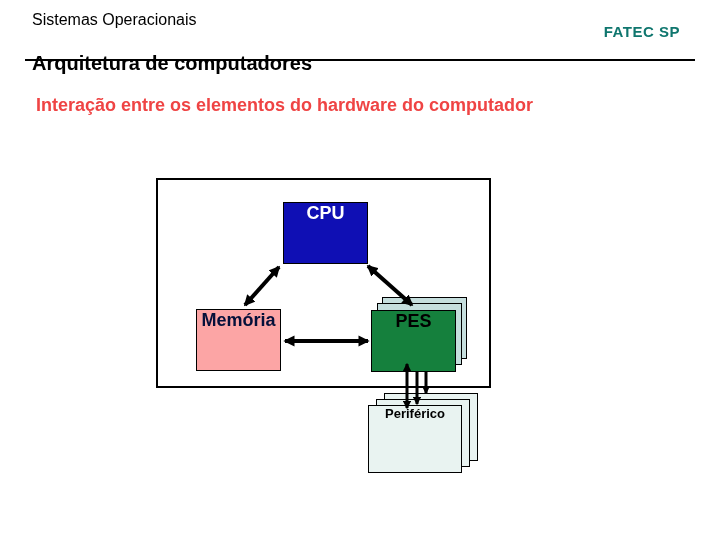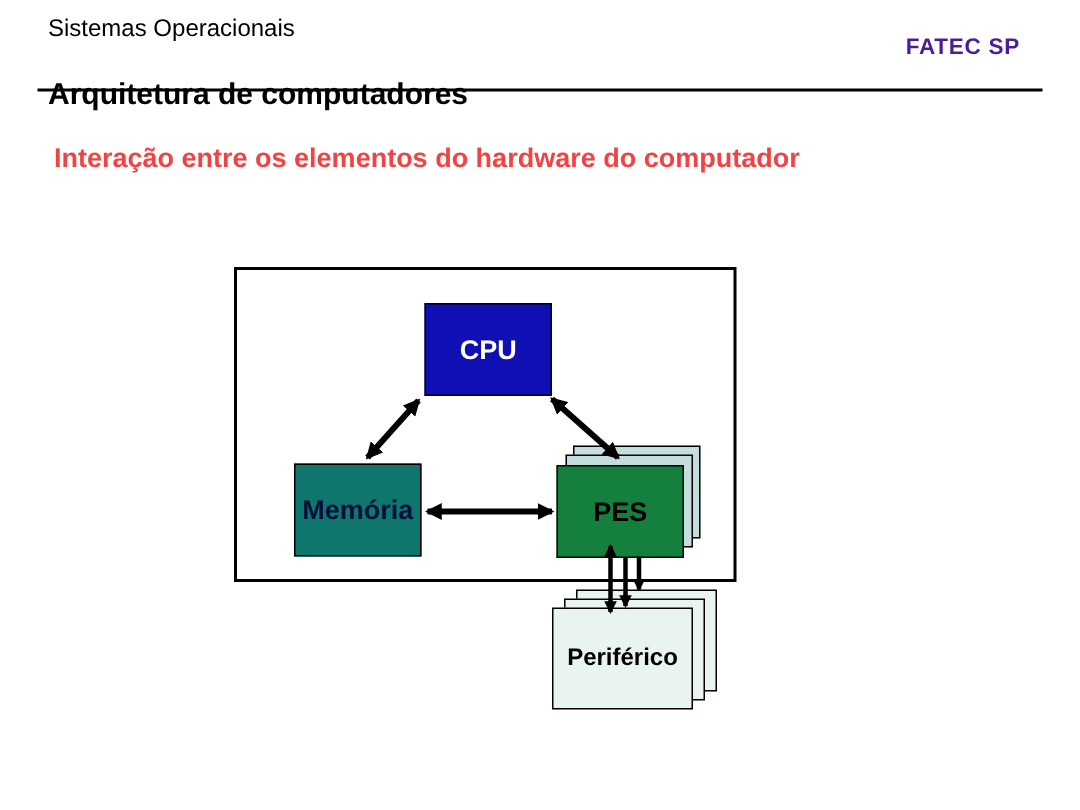--- a/index.html
+++ b/index.html
@@ -5,55 +5,55 @@
   html,body{margin:0;padding:0;}
   body{
     width:720px;height:540px;background:#ffffff;
     font-family:"Liberation Sans", sans-serif;
     position:relative;overflow:hidden;
   }
   .abs{position:absolute;}
   
   .h-title{left:32px;top:11px;font-size:16px;font-weight:normal;color:#000;}
   .h-sub{left:32px;top:52px;font-size:20px;font-weight:bold;color:#000;}
-  .h-org{right:40px;top:23px;font-size:15px;font-weight:bold;color:#4c1d95;letter-spacing:0.5px;}
+  .h-org{right:40px;top:23px;font-size:15px;font-weight:bold;color:#0f766e;letter-spacing:0.5px;}
   .rule{left:25px;top:59px;width:670px;height:2px;background:#000;}
   
   .slide-title{left:36px;top:95px;font-size:18px;font-weight:bold;color:#ef4444;white-space:nowrap;}
   
   .frame{left:156px;top:178px;width:335px;height:210px;border:2px solid #000;background:#fff;box-sizing:border-box;z-index:1;}
-  .node{display:flex;align-items:center;justify-content:center;border:1px solid #000;box-sizing:border-box;font-weight:bold;z-index:3;}
+  .node{display:flex;align-items:flex-start;justify-content:center;border:1px solid #000;box-sizing:border-box;font-weight:bold;z-index:3;}
   .cpu{left:283px;top:202px;width:85px;height:62px;font-size:18px;}
   .mem{left:196px;top:309px;width:85px;height:62px;font-size:18px;}
   .stack-layer{border:1px solid #000;box-sizing:border-box;z-index:2;}
   .pes-l2{left:382px;top:297px;width:85px;height:62px;}
   .pes-l1{left:377px;top:303px;width:85px;height:62px;}
   .pes{left:371px;top:310px;width:85px;height:62px;font-size:18px;z-index:3;}
   .per-l2{left:384px;top:393px;width:94px;height:68px;}
   .per-l1{left:376px;top:399px;width:94px;height:68px;}
-  .per{left:368px;top:405px;width:94px;height:68px;font-size:16px;z-index:3;}
+  .per{left:368px;top:405px;width:94px;height:68px;font-size:13px;z-index:3;}
   .arrows{left:0;top:0;width:720px;height:540px;z-index:6;pointer-events:none;}
 </style>
 </head>
 <body>
 
 <div class="abs h-title">Sistemas Operacionais</div>
 <div class="abs h-sub">Arquitetura de computadores</div>
 <div class="abs h-org">FATEC SP</div>
 <div class="abs rule"></div>
 
 <div class="abs slide-title">Interação entre os elementos do hardware do computador</div>
 
 <div class="abs frame"></div>
 
 <div class="abs node cpu" style="background-color: rgb(15, 15, 180); color: rgb(255, 255, 255);">
   <span>CPU</span>
 </div>
 
-<div class="abs node mem" style="background-color: #0f766e; color: rgb(5, 16, 58);">
+<div class="abs node mem" style="background-color: #fca5a5; color: rgb(5, 16, 58);">
   <span>Memória</span>
 </div>
 
 <div class="abs stack-layer pes-l2" style="background-color: rgb(197, 222, 221);"></div>
 <div class="abs stack-layer pes-l1" style="background-color: rgb(197, 222, 221);"></div>
 <div class="abs node pes" style="background-color: #15803d; color: rgb(0, 0, 0);">
   <span>PES</span>
 </div>
 
 <div class="abs stack-layer per-l2" style="background-color: rgb(233, 243, 241);"></div>

